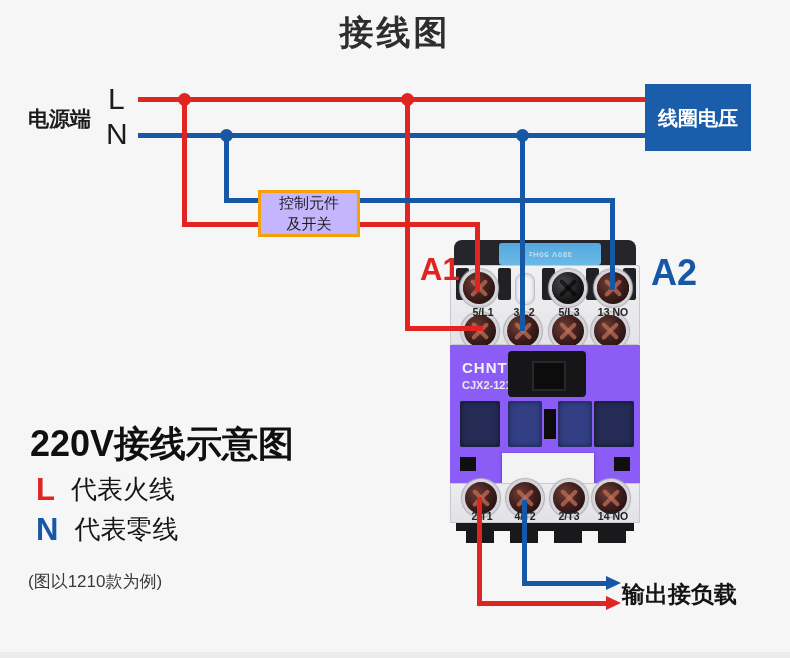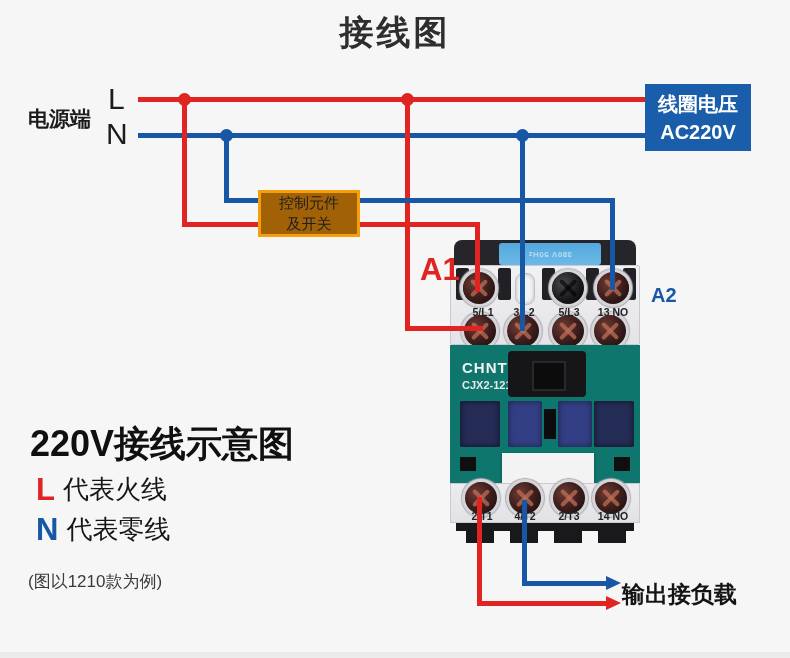--- a/index.html
+++ b/index.html
@@ -23,43 +23,43 @@
   .arrow.blue { border-left:15px solid var(--neutral,#1757a6); }
 
   
   .t { position:absolute; z-index:4; white-space:nowrap; }
   #title { top:10px; left:0; width:100%; text-align:center;
            font-size:34px; font-weight:600; color:#2e2e2e; letter-spacing:3px; }
   #power-label { left:28px; top:105px; font-size:21px; font-weight:700; color:#1c1c1c; }
   #l-letter { left:108px; top:82px;  font-size:30px; font-weight:500; color:#1c1c1c; }
   #n-letter { left:106px; top:117px; font-size:30px; font-weight:500; color:#1c1c1c; }
   #a1-label { left:420px; top:252px; font-size:31px; font-weight:700; color:var(--live,#df2422); }
-  #a2-label { left:651px; top:252px; font-size:20px; font-weight:700; color:var(--neutral,#1757a6);margin-top:32px; }
+  #a2-label { left:651px; top:252px; font-size:36px; font-weight:700; color:var(--neutral,#1757a6); }
   #output-label { left:622px; top:579px; font-size:23px; font-weight:700; color:#141414;text-align:right; }
 
   
   #coil-box { position:absolute; left:645px; top:84px; width:106px; height:67px;
               background:var(--coil-bg,#1a5dab); color:#fff; z-index:4;
               display:flex; flex-direction:column; align-items:center; justify-content:center;
               font-size:20px; font-weight:600; line-height:1.4; }
   #control-box { position:absolute; left:258px; top:190px; width:102px; height:47px;
-                 background:#a16207; border:3px solid var(--control-border,#f5a009);
+                 background:#c4b5fd; border:3px solid var(--control-border,#f5a009);
                  box-sizing:border-box; z-index:4;
                  display:flex; flex-direction:column; align-items:center; justify-content:center;
                  font-size:15px; font-weight:500; color:#1d1d1d; line-height:1.35; }
 
   
   #legend-heading { left:30px; top:420px; font-size:36px; font-weight:700; color:#101010; }
   .legend-row { position:absolute; z-index:4; white-space:nowrap; }
   #legend-live    { left:36px; top:472px; }
   #legend-neutral { left:36px; top:512px; }
   .legend-key { font-size:31px; font-weight:700; vertical-align:-2px; }
   .legend-key.live    { color:var(--live,#df2422); }
   .legend-key.neutral { color:var(--neutral,#1757a6); }
-  .legend-desc { font-size:26px; font-weight:500; color:#161616; margin-left:8px; }
+  .legend-desc { font-size:26px; font-weight:500; color:#161616; margin-left:16px; }
   #legend-note { left:28px; top:570px; font-size:17px; color:#3a3a3a; }
 
   
   #contactor { position:absolute; left:448px; top:240px; width:194px; height:306px; z-index:1; }
   #ct-top-band { position:absolute; left:6px; top:0; width:182px; height:27px;
                  background:#26262a; border-radius:8px 8px 0 0; }
   #ct-strip { position:absolute; left:45px; top:3px; width:102px; height:22px;
               background:linear-gradient(#54a8de,#6cb9e6); border-radius:3px;
               display:flex; align-items:center; justify-content:center; }
   #ct-strip span { transform:rotate(180deg); font-size:8px; letter-spacing:.5px;
@@ -75,21 +75,21 @@
            width:70%; height:4px; margin-top:-2px; background:rgba(190,110,85,.75); border-radius:2px; }
   .screw::before { transform:rotate(45deg); }
   .screw::after  { transform:rotate(-45deg); }
   .screw.black { background:radial-gradient(circle at 35% 35%, #4a4a4e 0%, #1a1a1c 55%, #000 100%); }
   .screw.black::before, .screw.black::after { background:rgba(0,0,0,.6); }
   #ct-slot { position:absolute; left:64px; top:7px; width:18px; height:30px;
              background:#f4f4f6; border:1px solid #bfbfc4; border-radius:8px;
              box-shadow:inset 0 0 4px rgba(0,0,0,.25); }
   .ct-term-label { position:absolute; width:48px; text-align:center;
                    font-size:10.5px; font-weight:700; color:#222; z-index:2; }
-  #ct-body { position:absolute; left:2px; top:105px; width:190px; height:138px; background:#0f766e; }
+  #ct-body { position:absolute; left:2px; top:105px; width:190px; height:138px; background:#8b5cf6; }
   #ct-brand { position:absolute; left:12px; top:14px; font-size:15px; font-weight:800;
               letter-spacing:1px; color:#f2f2f2; }
   #ct-model { position:absolute; left:12px; top:34px; font-size:11px; font-weight:600; color:#e8e8e8; }
   #ct-armature { position:absolute; left:58px; top:6px; width:78px; height:46px;
                  background:#161618; border-radius:4px; }
   #ct-armature::after { content:""; position:absolute; left:24px; top:10px; width:30px; height:26px;
                  background:#0c0c0d; border:2px solid #28282b; }
   .ct-sq { position:absolute; top:56px; height:46px; border-radius:2px; }
   .ct-sq.dark  { background:#252c55; box-shadow:inset 0 0 6px rgba(0,0,0,.6); }
   .ct-sq.royal { background:#333f85; box-shadow:inset 0 0 6px rgba(0,0,0,.5); }
@@ -135,21 +135,20 @@
   <div class="wire blue v" style="left:224px; top:133px; height:70px;"></div>
   <div class="wire blue h" style="left:224px; top:198px; width:391px;"></div>
   <div class="wire blue v" style="left:610px; top:198px; height:92px;"></div>
   <div class="wire blue v" style="left:520px; top:133px; height:198px;"></div>
   <div class="wire blue v" style="left:522px; top:500px; height:86px;"></div>
   <div class="wire blue h" style="left:522px; top:581px; width:86px;"></div>
   <div class="arrow blue" style="left:606px; top:576px;"></div>
 
   <div id="coil-box">
     <span>线圈电压</span>
-    <span>AC220V</span>
   </div>
 
   <div id="control-box">
     <span>控制元件</span>
     <span>及开关</span>
   </div>
 
   <div class="t" id="a1-label">A1</div>
   <div class="t" id="a2-label">A2</div>
 

